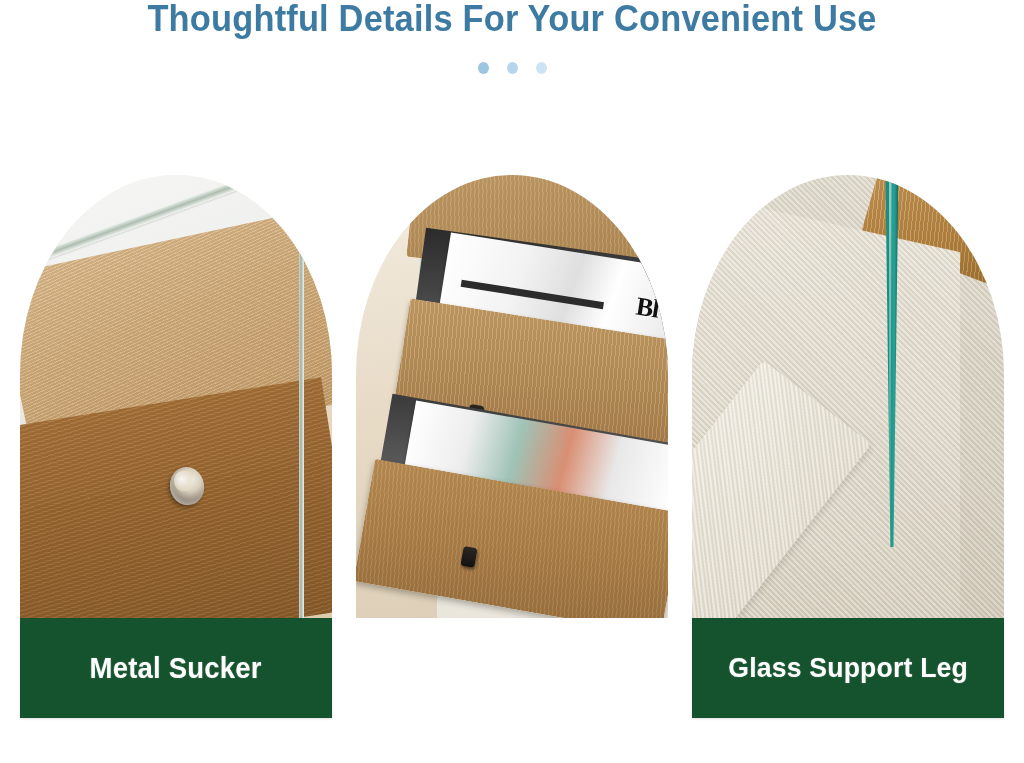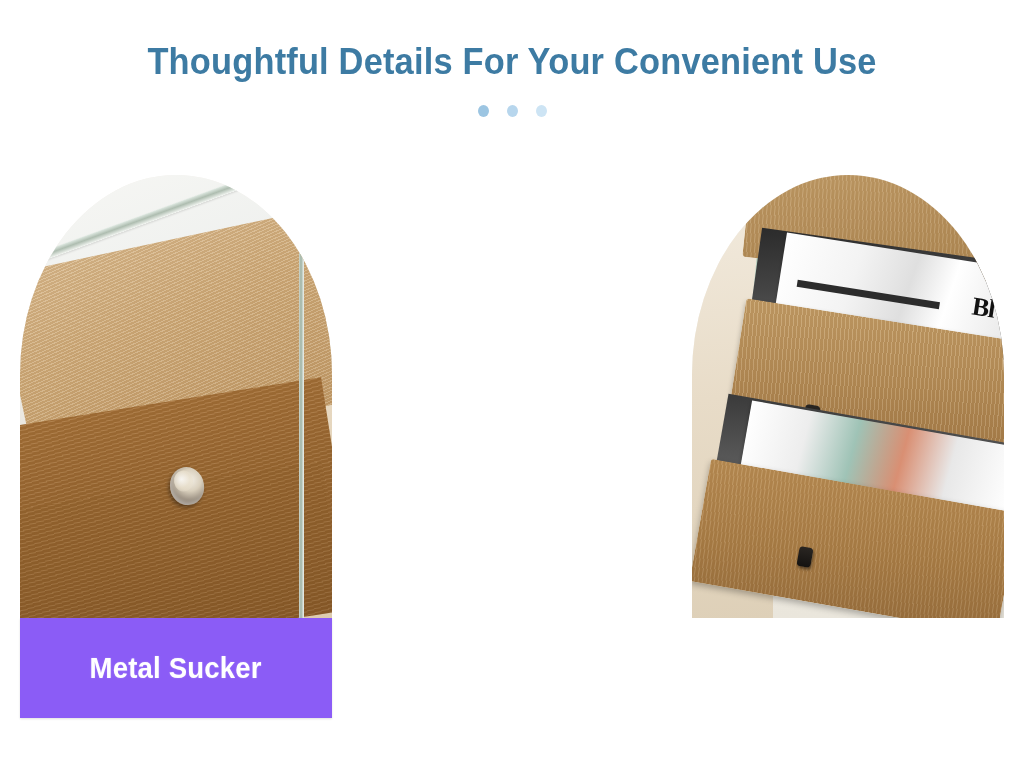--- a/index.html
+++ b/index.html
@@ -12,21 +12,20 @@
     width: 1024px;
     height: 763px;
     overflow: hidden;
     font-family: "Liberation Sans", sans-serif;
     position: relative;
   }
 
   
   .header {
     width: 100%;
-    padding-top: 43px;
     text-align: center;
     box-sizing: border-box;
   }
   .page-title {
     font-family: "Liberation Sans", sans-serif;
     font-size: 37px;
     font-weight: bold;
     color: #3d7ba3;
     letter-spacing: 0.2px;
     line-height: 1.05;
@@ -80,21 +79,21 @@
     position: relative;
     background: #ffffff;
   }
   .photo .scene {
     position: absolute;
     inset: 0;
   }
   .caption {
     width: 312px;
     height: 100px;
-    background: #8b5cf6;
+    background: #14532d;
     color: #ffffff;
     display: flex;
     align-items: center;
     justify-content: center;
     box-sizing: border-box;
     box-shadow: 0 1px 2px rgba(0,0,0,0.12);
   }
   .caption-text {
     font-family: "Liberation Sans", sans-serif;
     font-size: 29px;
@@ -418,14 +417,30 @@
         <div class="c2-drawer1"></div>
         <div class="c2-knob1"></div>
         <div class="c2-cavity2"></div>
         <div class="c2-mag2"></div>
         <div class="c2-drawer2"></div>
         <div class="c2-knob2"></div>
       </div>
     </div>
   </div>
 
+  <div class="card card-3">
+    <div class="photo">
+      <div class="scene">
+        <div class="c3-bg"></div>
+        <div class="c3-wood"></div>
+        <div class="c3-rug-light"></div>
+        <div class="c3-floor"></div>
+        <div class="c3-rug-fold"></div>
+        <div class="c3-leg"></div>
+        <div class="c3-leg-hl"></div>
+      </div>
+    </div>
+    <div class="caption">
+      <span class="caption-text">Glass Support Leg</span>
+    </div>
+  </div>
 
 </div>
 
 </body></html>

